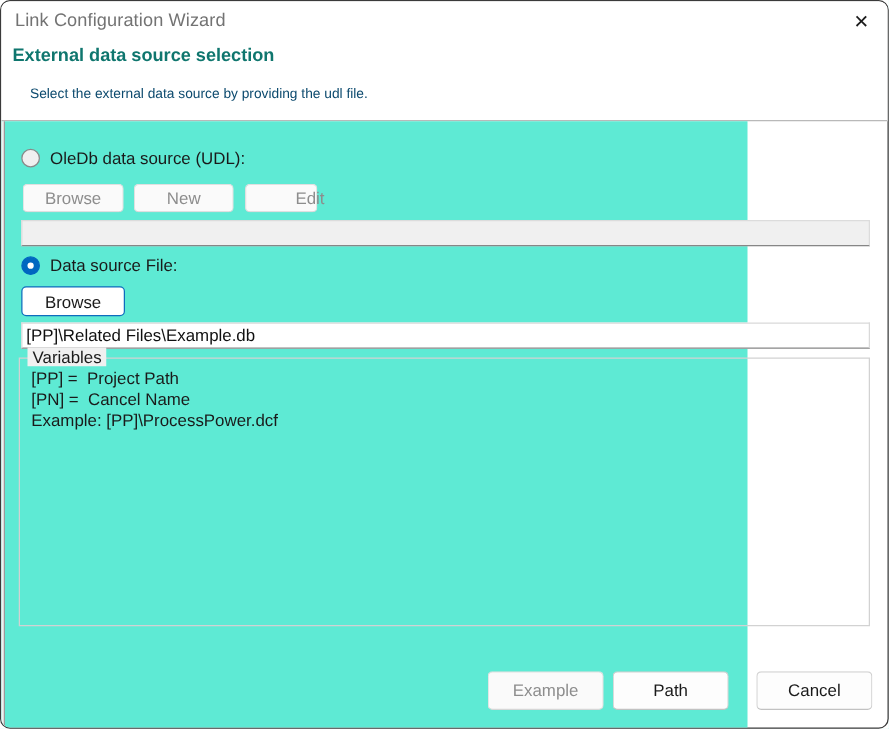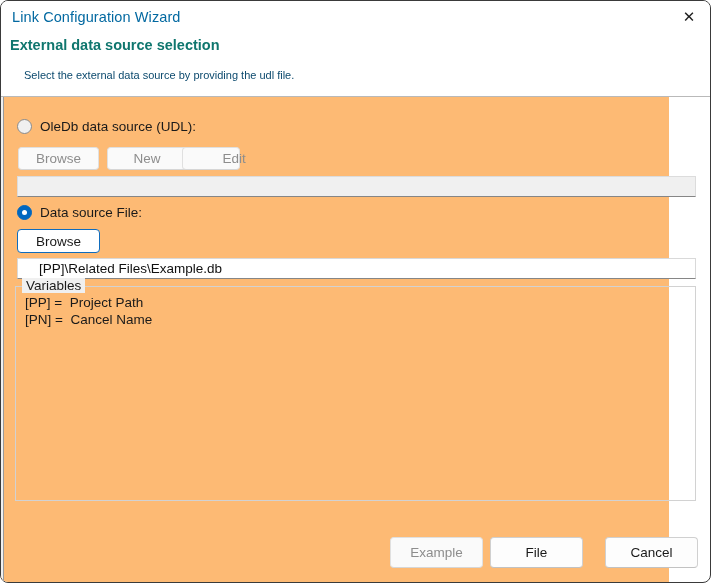--- a/index.html
+++ b/index.html
@@ -36,21 +36,21 @@
     height: 96px;
     background: #ffffff;
     border-bottom: 1px solid #b9b9b9;
     box-sizing: border-box;
   }
   .title-text {
     position: absolute;
     left: 11px;
     top: 8px;
     font-size: 14.5px;
-    color: #0369a1;
+    color: #737373;
     letter-spacing: 0.1px;
   }
   .close-btn {
     position: absolute;
     right: 0px;
     top: 0px;
     width: 46px;
     height: 31px;
     display: flex;
     align-items: center;
@@ -77,23 +77,23 @@
     top: 68px;
     font-size: 11px;
     color: #0c4a6e;
   }
 
   
   .body-area {
     position: absolute;
     left: 0;
     top: 96px;
-    width: 668px;
+    width: 597px;
     height: 487px;
-    background: #fdba74;
+    background: #5eead4;
     box-sizing: border-box;
   }
   .body-left-edge {
     position: absolute;
     left: 0;
     top: 0;
     width: 3px;
     height: 487px;
     background: #f0f0f0;
     border-right: 1px solid #9a9a9a;
@@ -172,21 +172,21 @@
     border: 1.5px solid #0f6cbd;
     color: #1a1a1a;
   }
 
   
   .textbox {
     position: absolute;
     box-sizing: border-box;
     display: flex;
     align-items: center;
-    padding-left: 21px;
+    padding-left: 3px;
     font-size: 13.5px;
   }
   .textbox.disabled {
     background: #f0f0f0;
     border: 1px solid #dcdcdc;
     border-bottom: 1.6px solid #868686;
     color: #8d8d8d;
   }
   .textbox.enabled {
     background: #ffffff;
@@ -235,37 +235,38 @@
   <div class="body-area">
     <div class="body-left-edge"></div>
 
     <div class="radio-row" style="left:16px; top:22px;">
       <span class="radio off"></span>
       <span class="radio-label">OleDb data source (UDL):</span>
     </div>
 
     <div class="btn disabled" style="left:17px; top:50px; width:81px; height:23px;">Browse</div>
     <div class="btn disabled" style="left:106px; top:50px; width:80px; height:23px;">New</div>
-    <div class="btn disabled" style="left:181px; top:50px; width:58px; height:23px;padding-left:46px;">Edit</div>
+    <div class="btn disabled" style="left:195px; top:50px; width:58px; height:23px;padding-left:46px;">Edit</div>
 
     <div class="textbox disabled" style="left:16px; top:79px; width:679px; height:21px;"></div>
 
     <div class="radio-row" style="left:16px; top:108px;">
       <span class="radio on"></span>
       <span class="radio-label">Data source File:</span>
     </div>
 
     <div class="btn focused" style="left:16px; top:132px; width:83px; height:24px;">Browse</div>
 
     <div class="textbox enabled" style="left:16px; top:161px; width:679px; height:21px;">[PP]\Related Files\Example.db</div>
 
     <div class="groupbox" style="left:14px; top:189px; width:681px; height:215px;">
       <div class="groupbox-legend">Variables</div>
       <div class="var-line" style="left:9px; top:8px;text-align:right;">[PP] =  Project Path</div>
       <div class="var-line" style="left:9px; top:25px;">[PN] =  Cancel Name</div>
+      <div class="var-line" style="left:9px; top:42px;">Example: [PP]\ProcessPower.dcf</div>
     </div>
 
     <div class="btn disabled" style="left:389px; top:440px; width:93px; height:31px;">Example</div>
-    <div class="btn normal" style="left:489px; top:440px; width:93px; height:31px;">File</div>
+    <div class="btn normal" style="left:489px; top:440px; width:93px; height:31px;">Path</div>
     <div class="btn normal" style="left:604px; top:440px; width:93px; height:31px;">Cancel</div>
   </div>
 
 </div>
 
 </body></html>

